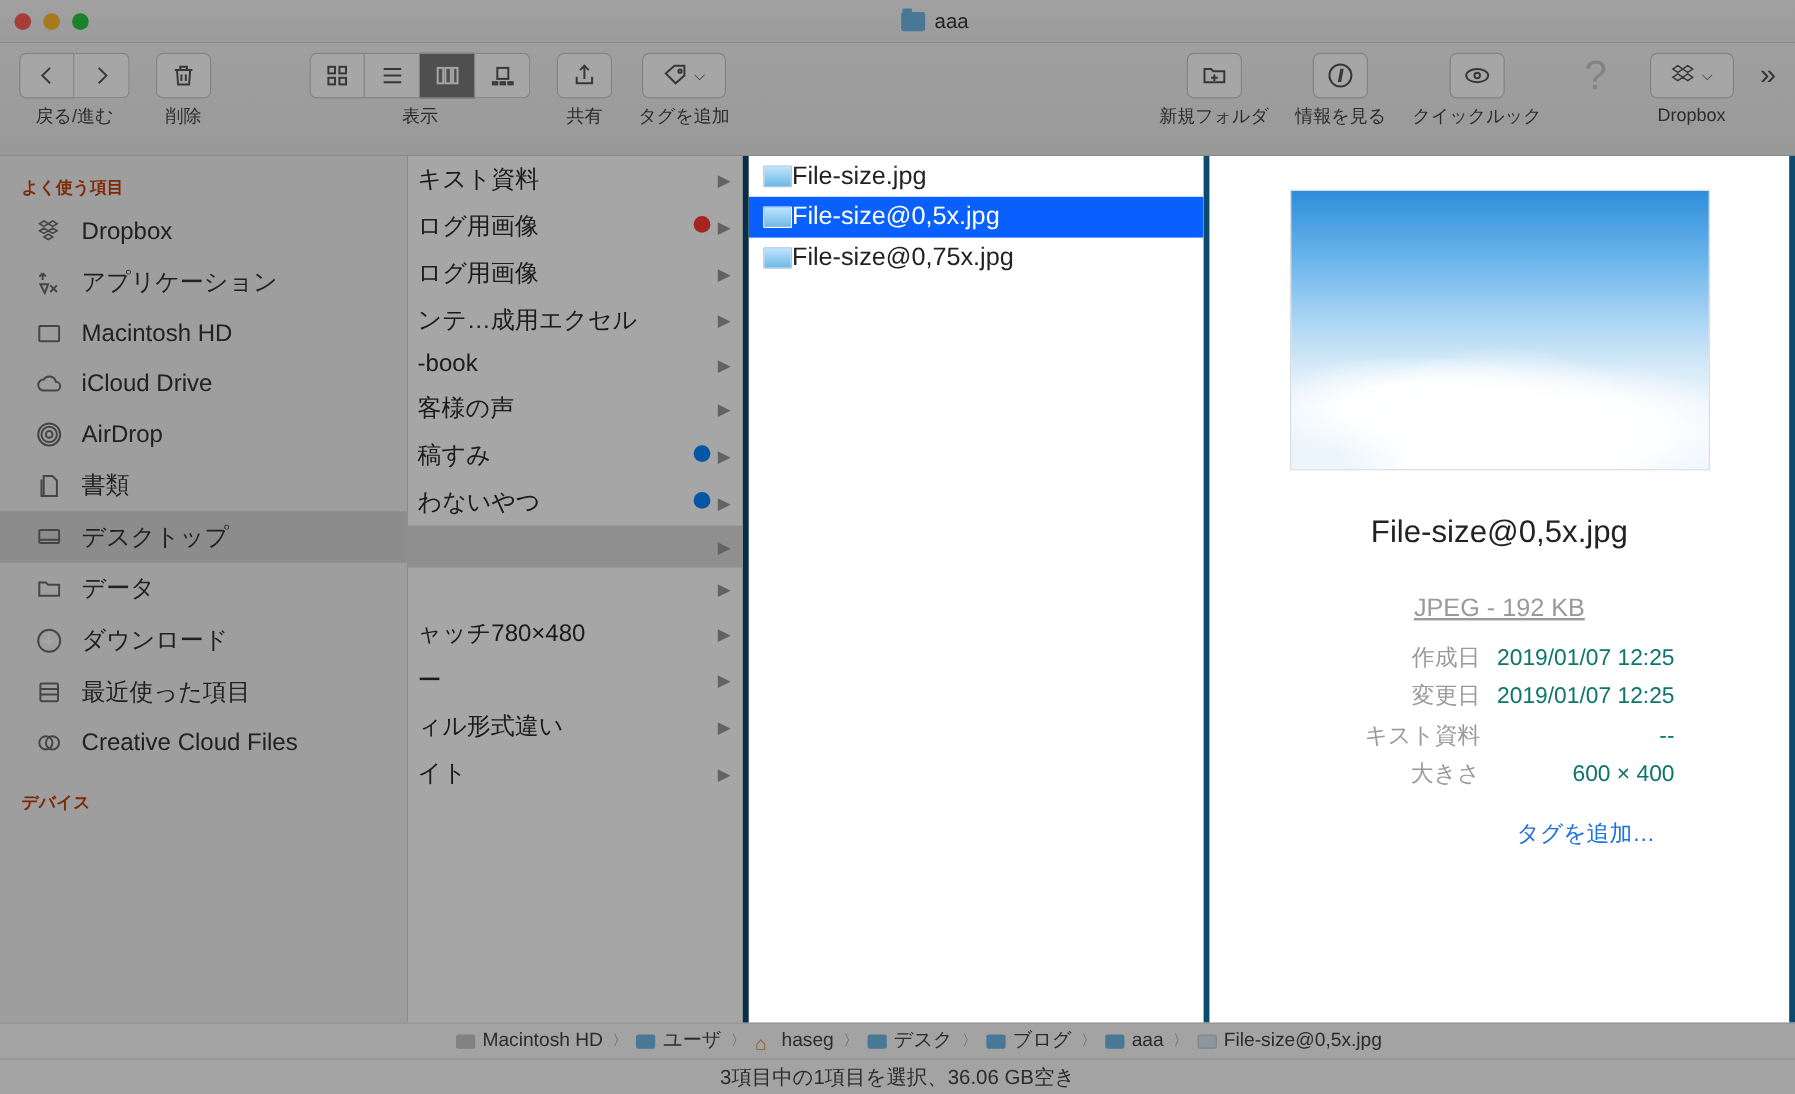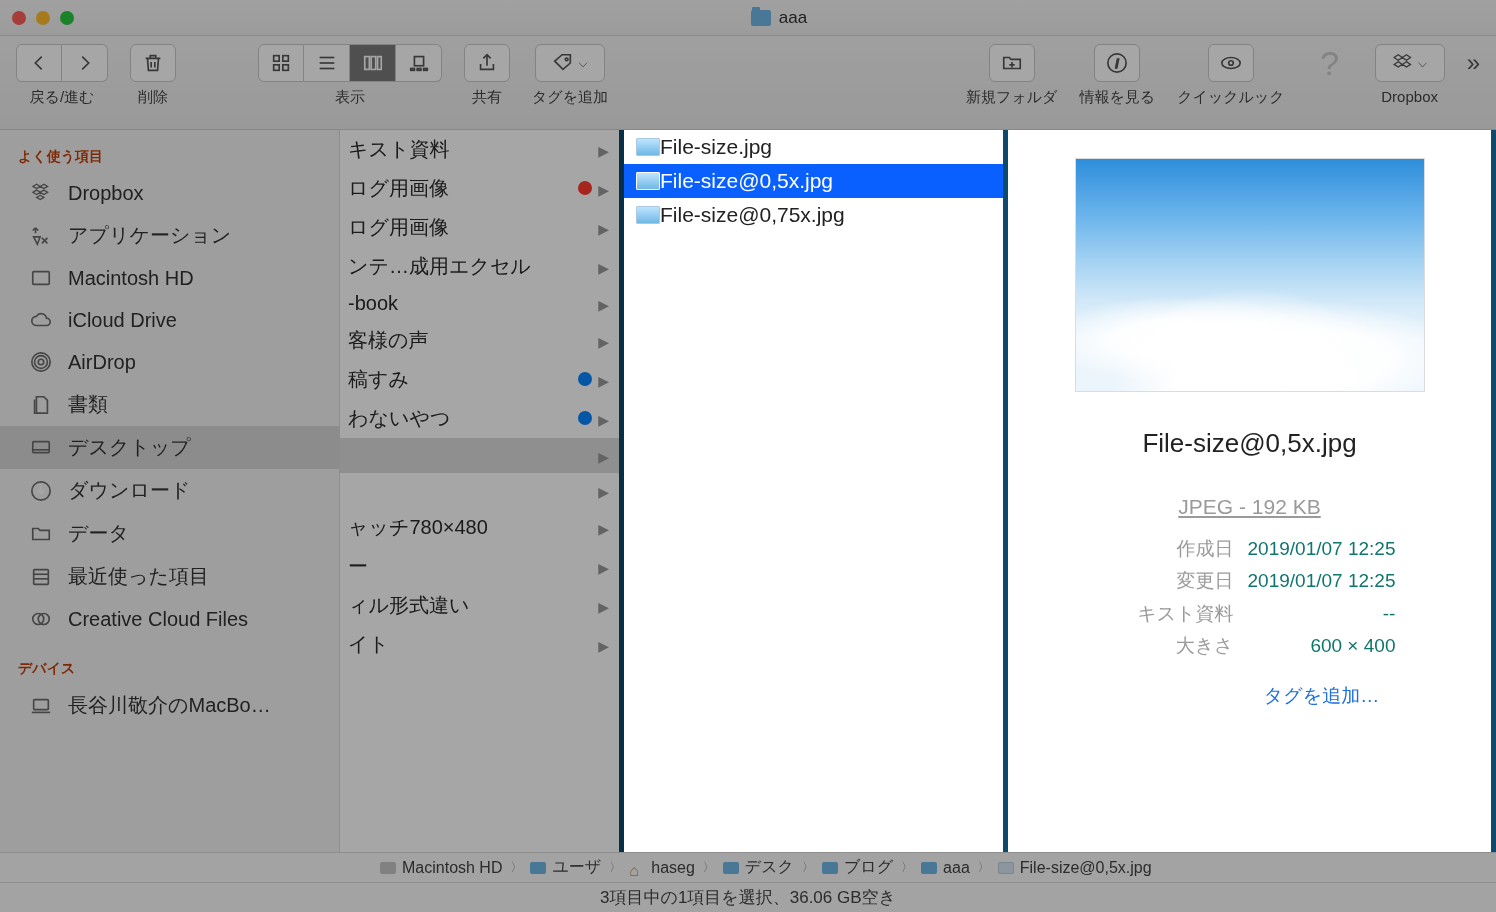--- a/index.html
+++ b/index.html
@@ -310,65 +310,56 @@
           <span class="sb-icon">
             <svg class="ic" viewBox="0 0 24 24">
               <rect x="3" y="5" width="18" height="12" rx="1"></rect>
               <line x1="3" y1="14" x2="21" y2="14"></line>
             </svg>
           </span>
           <span>デスクトップ</span>
         </div>
       <div class="sb-item">
           <span class="sb-icon">
+            <svg class="ic" viewBox="0 0 24 24">
+              <path d="M3 6h6l2 2h10v10H3z"></path>
+            </svg>
+          </span>
+          <span>データ</span>
+        </div>
+      <div class="sb-item">
+          <span class="sb-icon">
             <svg class="ic" viewBox="0 0 24 24" fill="currentColor" stroke="none">
               <circle cx="12" cy="12" r="10"></circle>
               <path d="M12 6v8M8 11l4 4 4-4" stroke="#fff" stroke-width="2" fill="none"></path>
             </svg>
           </span>
           <span>ダウンロード</span>
         </div>
       <div class="sb-item">
           <span class="sb-icon">
             <svg class="ic" viewBox="0 0 24 24">
-              <path d="M3 6h6l2 2h10v10H3z"></path>
-            </svg>
-          </span>
-          <span>データ</span>
-        </div>
-      <div class="sb-item">
-          <span class="sb-icon">
-            <svg class="ic" viewBox="0 0 24 24">
               <rect x="4" y="4" width="16" height="16" rx="1"></rect>
               <line x1="4" y1="9" x2="20" y2="9"></line>
               <line x1="4" y1="14" x2="20" y2="14"></line>
             </svg>
           </span>
           <span>最近使った項目</span>
         </div>
       <div class="sb-item">
           <span class="sb-icon">
             <svg class="ic" viewBox="0 0 24 24" fill="currentColor" stroke="none">
               <circle cx="9" cy="12" r="6"></circle>
               <circle cx="15" cy="12" r="6"></circle>
             </svg>
           </span>
           <span>Creative Cloud Files</span>
         </div>
 
       <div class="sb-header" style="margin-top:14px">デバイス</div>
-      <div class="sb-item">
-          <span class="sb-icon">
-            <svg class="ic" viewBox="0 0 24 24">
-              <rect x="4" y="5" width="16" height="11" rx="1"></rect>
-              <line x1="2" y1="19" x2="22" y2="19"></line>
-            </svg>
-          </span>
-          <span>長谷川敬介のMacBo…</span>
-        </div>
     </div>
 
     <div class="cols">
       <div class="col col1" id="col1">
           <div class="c1-row">
             <span>キスト資料</span>
             <span><span class="chev">▶</span></span>
           </div>
           <div class="c1-row">
             <span>ログ用画像</span>

